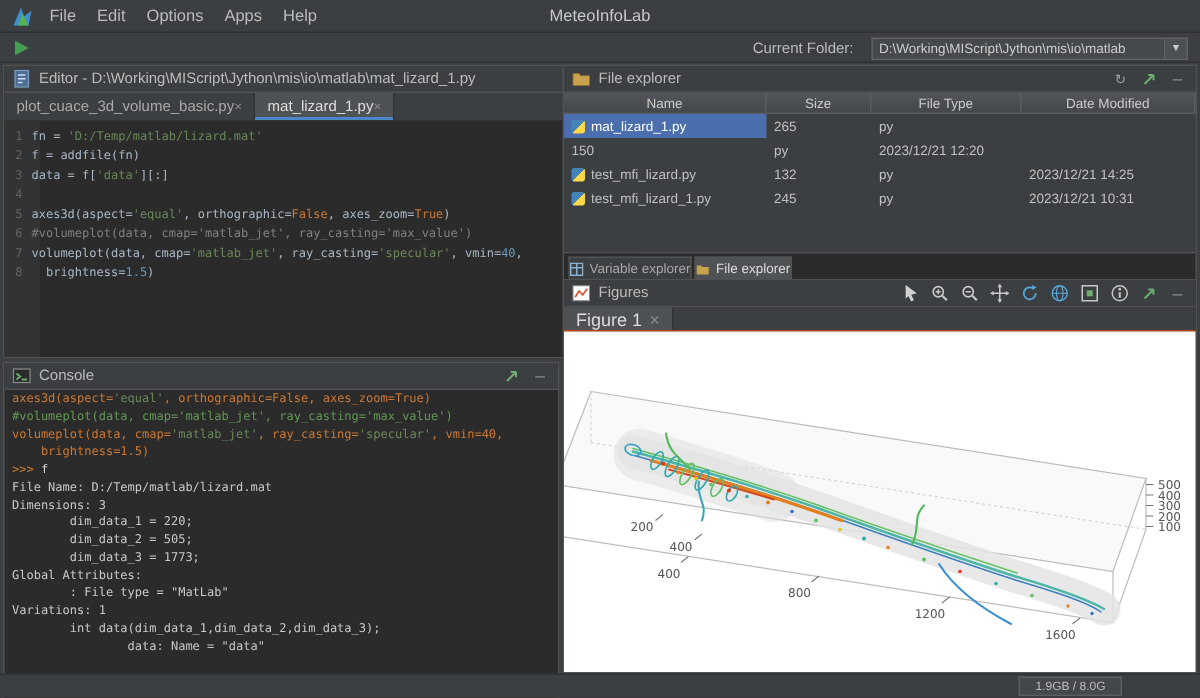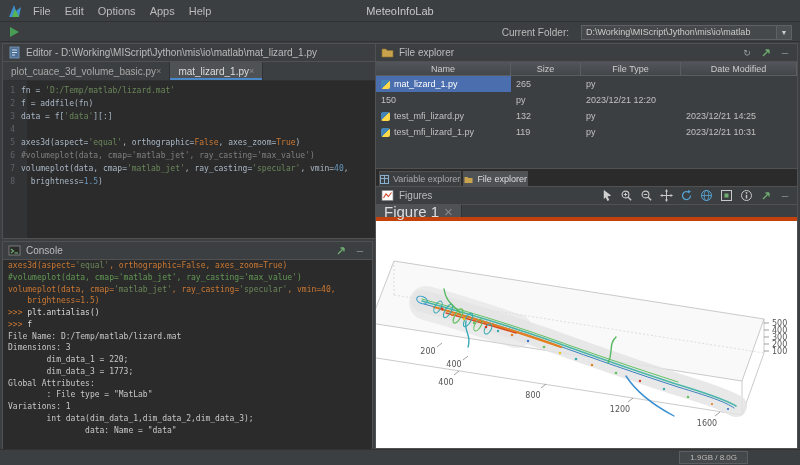--- a/index.html
+++ b/index.html
@@ -58,21 +58,21 @@
 
   
   .docktabs{position:absolute;top:169px;left:375px;width:423px;height:17px;background:#2b2b2b;display:flex;gap:2px;padding:2px 3px 0;border-left:1px solid #515151;border-right:1px solid #515151}
   .dtab{display:flex;align-items:center;gap:4px;padding:0 0;font-size:9px;color:#a8a8a8;background:#3c3f41;border:1px solid #515151;border-bottom:none;cursor:default}
   .dtab.active{background:#4e5254;color:#ddd}
   .dtab svg{width:9px;height:9px}
 
   
   #figures-panel{top:186px;left:375px;width:423px;height:263px}
   .fbtn{width:15px;height:14px;display:flex;align-items:center;justify-content:center;cursor:default}
-  .figtabbar{height:16px;background:#3c3f41;display:flex;border-bottom:4px solid #c2410c;font-size:15px}
+  .figtabbar{height:16px;background:#3c3f41;display:flex;border-bottom:1px solid #c2410c;font-size:12px}
   .figtab{display:flex;align-items:center;gap:5px;padding:0 8px;background:#4e5254;color:#ddd;border-right:1px solid #2f3133;cursor:default}
   .figtab .close{color:#888}
   .figcanvas{height:227px;background:#fff}
   .figcanvas svg{display:block}
   .tickgrp{font-size:8px;fill:#555;font-family:"DejaVu Sans",sans-serif}
 
   
   .statusbar{position:absolute;top:449px;left:0;right:0;height:16px;background:#3c3f41;border-top:1px solid #2f3133;display:flex;align-items:center;justify-content:flex-end;padding:0 8px}
   .memchip{border:1px solid #5a5e63;font-size:8px;color:#bbb;padding:1px 10px;background:#45484a;margin-right:44px}
 </style>
@@ -156,25 +156,25 @@
           <path d="M1,8 L7,2 M7,2 H3.5 M7,2 V5.5" stroke="#6fae70" stroke-width="1.3" fill="none"></path>
         </svg>
     </span>
     <span class="dockbtn gray">─</span>
   </div>
   <div class="consarea" id="console-area">
       <div class="cline cl-echo">axes3d(aspect=<span class="tok-s">'equal'</span>, orthographic=False, axes_zoom=True)</div>
       <div class="cline cl-comment">#volumeplot(data, cmap='matlab_jet', ray_casting='max_value')</div>
       <div class="cline cl-echo">volumeplot(data, cmap=<span class="tok-s">'matlab_jet'</span>, ray_casting=<span class="tok-s">'specular'</span>, vmin=40,</div>
       <div class="cline cl-echo">    brightness=1.5)</div>
-      <div class="cline cl-prompt"><span class="pp">&gt;&gt;&gt;</span> plt.antialias()</div>
       <div class="cline cl-prompt"><span class="pp">&gt;&gt;&gt;</span> f</div>
       <div class="cline cl-output">File Name: D:/Temp/matlab/lizard.mat</div>
       <div class="cline cl-output">Dimensions: 3</div>
       <div class="cline cl-output">        dim_data_1 = 220;</div>
+      <div class="cline cl-output">        dim_data_2 = 505;</div>
       <div class="cline cl-output">        dim_data_3 = 1773;</div>
       <div class="cline cl-output">Global Attributes:</div>
       <div class="cline cl-output">        : File type = "MatLab"</div>
       <div class="cline cl-output">Variations: 1</div>
       <div class="cline cl-output">        int data(dim_data_1,dim_data_2,dim_data_3);</div>
       <div class="cline cl-output">                data: Name = "data"</div>
     </div>
 </div>
 
 <div class="panel" id="fileexp-panel">
@@ -219,21 +219,21 @@
         </div>
         <div class="ft-cell">132</div>
         <div class="ft-cell">py</div>
         <div class="ft-cell">2023/12/21 14:25</div>
       </div>
       <div class="ft-row">
         <div class="ft-cell">
           <span class="py-icon"></span>
           <span>test_mfi_lizard_1.py</span>
         </div>
-        <div class="ft-cell">119</div>
+        <div class="ft-cell">245</div>
         <div class="ft-cell">py</div>
         <div class="ft-cell">2023/12/21 10:31</div>
       </div>
     </div>
 </div>
 
 <div class="docktabs">
   <span class="dtab">
     <svg viewBox="0 0 9 9">
         <rect x="0.5" y="0.5" width="8" height="8" fill="none" stroke="#8ab0d0"></rect>

